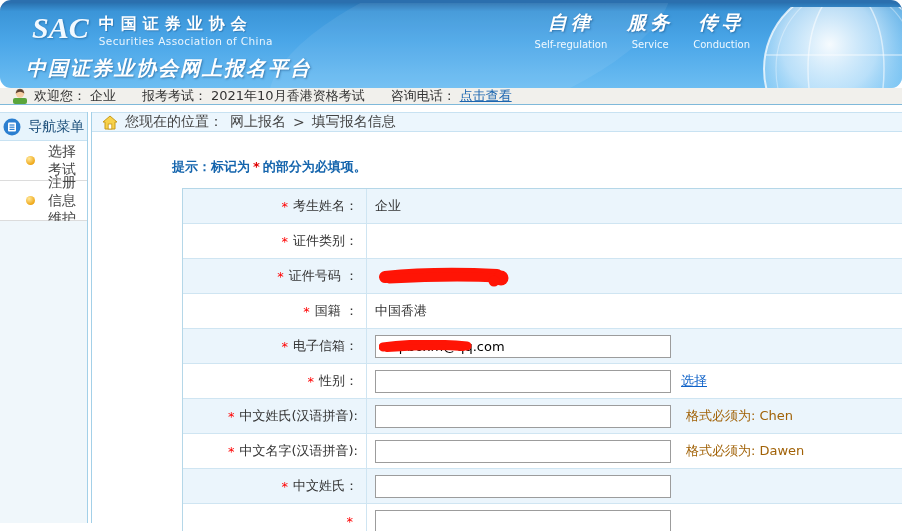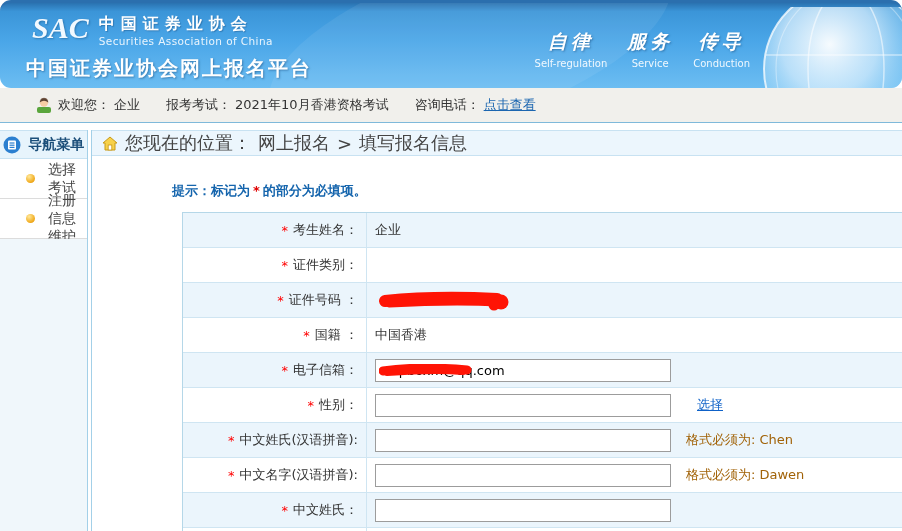--- a/index.html
+++ b/index.html
@@ -12,72 +12,72 @@
             border-top:3px solid #2b6fae;border-radius:11px; }
   .header-sheen { position:absolute; left:260px; top:-40px; width:420px; height:160px;
                   background:rgba(255,255,255,0.07); transform:rotate(-18deg); border-radius:50%; }
   .logo-area { position:absolute; left:32px; top:10px; display:flex; align-items:flex-start; gap:10px; }
   .sac-script { font-family:"Liberation Serif","DejaVu Serif",serif; font-style:italic; font-weight:bold;
                 font-size:30px; color:#f2f9ff; text-shadow:1px 1px 2px rgba(20,70,120,.45); line-height:30px; }
   .logo-cn { font-size:16px; font-weight:bold; color:#fff; letter-spacing:6px;
              text-shadow:1px 1px 1px rgba(20,70,120,.4); line-height:22px; }
   .logo-en { font-size:10.5px; color:#eaf5fd; letter-spacing:.4px; }
   .platform-title { position:absolute; left:26px; top:52px; font-size:20px; font-weight:bold; color:#fff;
-                    letter-spacing:2px; text-shadow:1px 1px 2px rgba(20,70,120,.5); }
-  .motto { position:absolute; right:152px; top:26px; display:flex; gap:20px; text-align:center; }
+                    letter-spacing:2px; text-shadow:1px 1px 2px rgba(20,70,120,.5);font-style:italic; }
+  .motto { position:absolute; right:152px; top:7px; display:flex; gap:20px; text-align:center; }
   .motto-col { display:flex; flex-direction:column; align-items:center; }
   .motto-cn { font-family:"Liberation Serif","DejaVu Serif",serif; font-style:italic; font-weight:bold;
               font-size:19px; color:#fff; letter-spacing:4px; text-shadow:1px 1px 2px rgba(20,70,120,.5); }
   .motto-en { font-size:10px; color:#f0f8fe; margin-top:3px; }
   .globe { position:absolute; right:-34px; top:4px; }
 
   
-  .welcome-bar { height:35px; background:#f1f0ec; border-bottom:1px solid #7fb9da;
-                 display:flex; align-items:center; padding-left:36px; font-size:13px; color:#333; }
+  .welcome-bar { height:17px; background:#f1f0ec; border-bottom:1px solid #7fb9da;
+                 display:flex; align-items:center; padding-left:12px; font-size:13px; color:#333; }
   .welcome-bar .sep { width:26px; }
   .avatar { margin-right:6px; display:inline-flex; }
   .link { color:#1c66b0; text-decoration:underline; cursor:pointer; }
   .wb-strong { margin-left:4px; }
 
   
   .page { display:flex; margin-top:7px; height:411px; }
   .sidebar { width:172px; border-right:1px solid #a3d0e8; display:flex; flex-direction:column; }
   .gap-col { width:5px; background:#fff; }
   .content { flex:1; border-left:1px solid #a3d0e8; background:#fff; display:flex; flex-direction:column; }
 
   .sidebar-header { height:29px; background:#e7f4fc; border-top:1px solid #c8e2f2; border-bottom:1px solid #c8e2f2;
                     display:flex; align-items:center; justify-content:center; gap:7px;
-                    color:#1b4e79; font-weight:bold; font-size:14px; }
+                    color:#1b4e79; font-weight:normal; font-size:14px; }
   .sidebar-item { height:40px; background:#fff; border-bottom:1px solid #dcdcdc; display:flex;
                   align-items:center; padding-left:26px; gap:13px; font-size:14px; color:#444; cursor:pointer; }
   .bullet { width:9px; height:9px; border-radius:50%;
             background:radial-gradient(circle at 35% 30%,#ffe89a,#f0a818 70%,#c07c08); flex:0 0 auto; }
   .sidebar-rest { flex:1; background:#f0f7fb; }
 
   .breadcrumb { height:28px; background:#ecf6fd; border-top:1px solid #c8e2f2; border-bottom:1px solid #c8e2f2;
-                display:flex; align-items:center; padding-left:10px; gap:7px; font-size:18px; color:#444; }
+                display:flex; align-items:center; padding-left:10px; gap:7px; font-size:14px; color:#444; }
   .content-body { flex:1; background:#fff; }
 
   .tip { margin:26px 0 0 80px; color:#1565ad; font-weight:bold; font-size:13px; }
   .tip .star { color:#e00000; padding:0 3px; }
 
   
   .form-table { margin:12px 0 0 90px; width:720px; border:1px solid #b5d7e8; border-right:none; }
   .frow { display:flex; height:35px; border-bottom:1px solid #cfe5f2; align-items:stretch; }
   .frow:last-child { border-bottom:none; }
   .frow.blue { background:#ebf5fc; }
   .flabel { width:184px; border-right:1px solid #cfe5f2; font-size:13px; color:#333;
             display:flex; align-items:center; justify-content:flex-end; gap:5px; padding-right:8px; }
   .rstar { color:#f00; font-size:13px; }
   .fvalue { flex:1; display:flex; align-items:center; padding-left:8px; gap:8px;
             font-size:13px; color:#333; position:relative; }
   .finput { width:296px; height:23px; border:1px solid #9c9c9c; font-size:13px; padding:0 4px;
             background:#fff; font-family:"DejaVu Sans","Liberation Sans",sans-serif; }
   .hint { color:#a16207; font-size:13px; margin-left:7px; }
-  .sel-link { color:#0f62c8; font-size:13px; text-decoration:underline; cursor:pointer; margin-left:18px; }
+  .sel-link { color:#0f62c8; font-size:13px; text-decoration:underline; cursor:pointer; margin-left:2px; }
   .input-wrap { position:relative; display:inline-flex; }
   .scribble-over-input { position:absolute; left:4px; top:5px; pointer-events:none; }
 </style>
 </head>
 <body>
 
 <div class="header">
   <div class="header-sheen"></div>
   <svg class="globe" width="240" height="110" viewBox="0 0 240 110">
     <defs>

